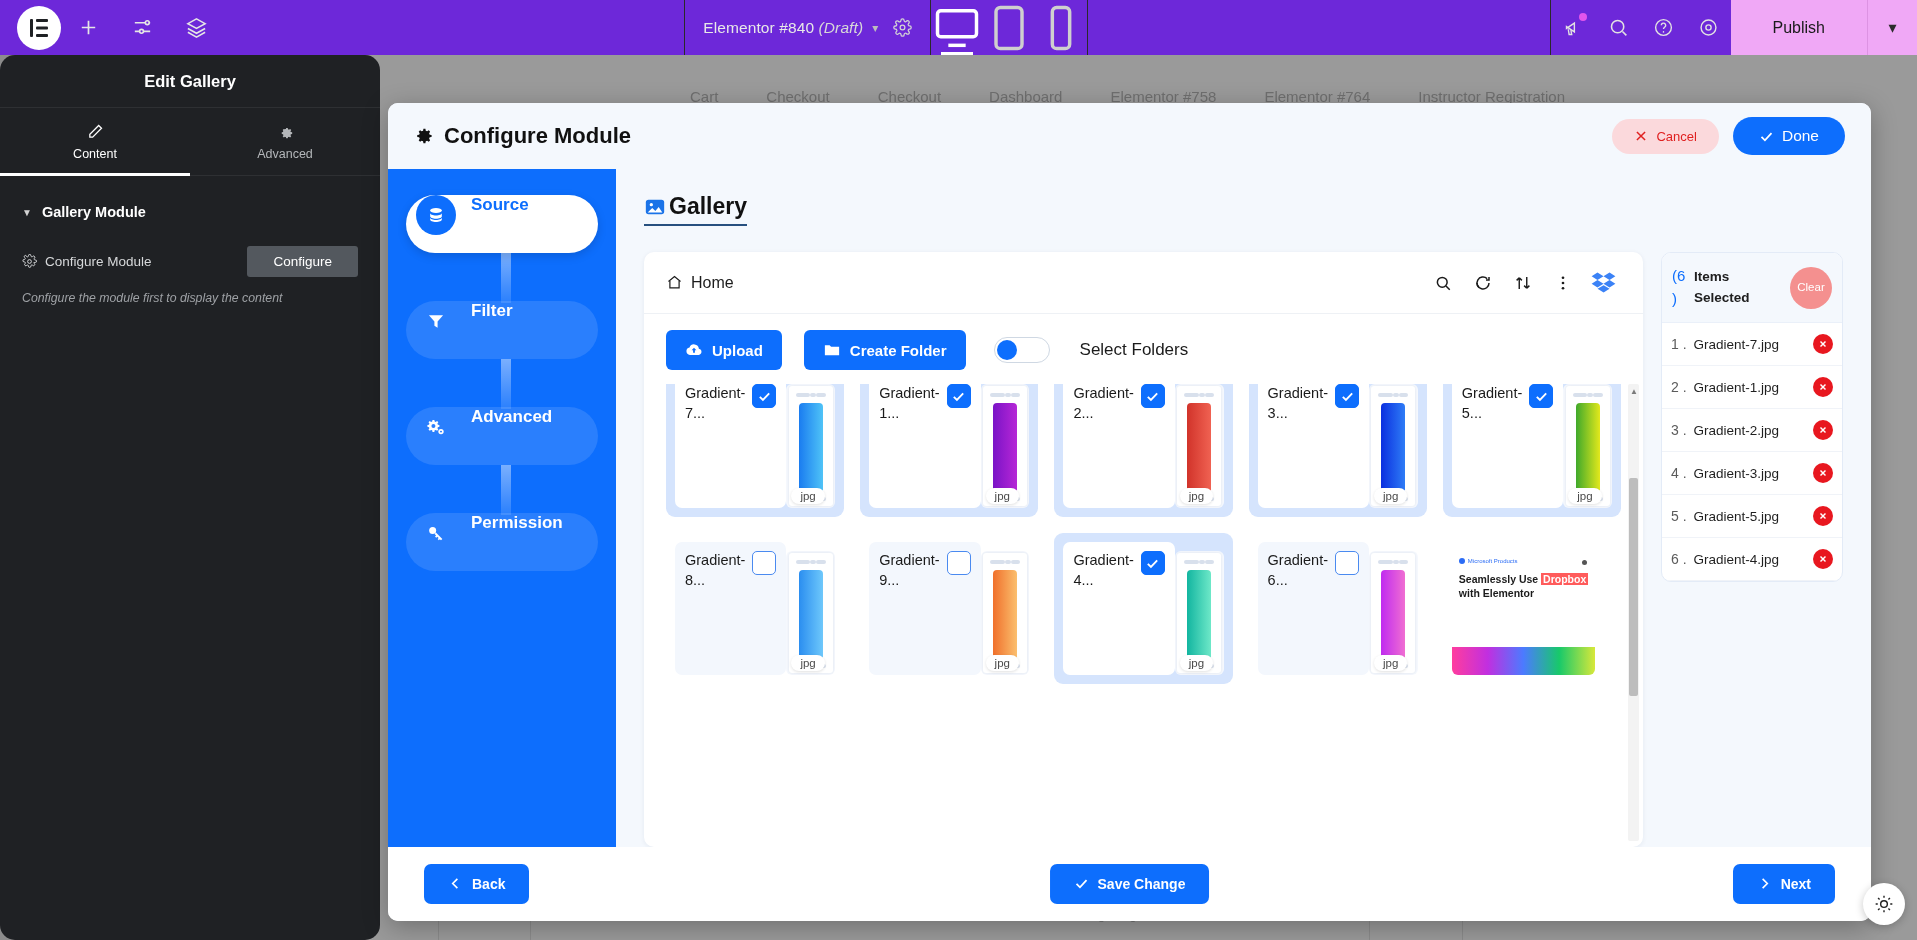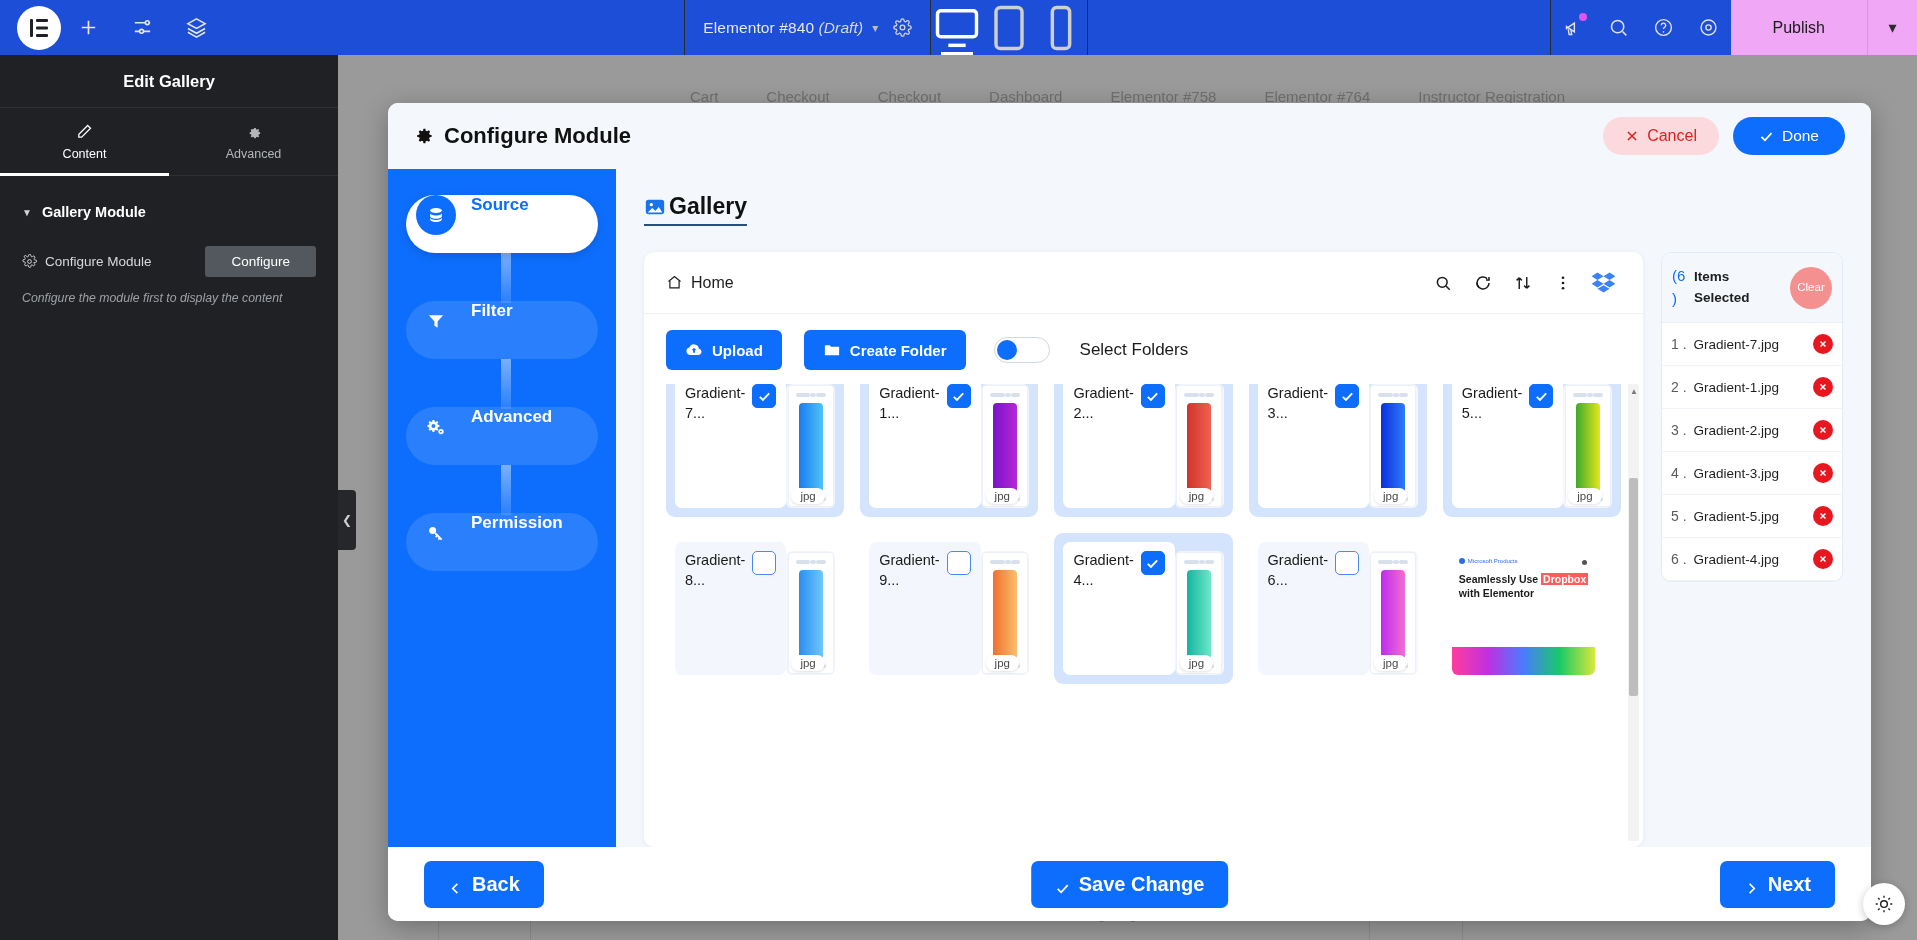--- a/index.html
+++ b/index.html
@@ -7,21 +7,21 @@
     width: 1917px; height: 940px;
     overflow: hidden;
     font-family: "Liberation Sans", sans-serif;
     background: #8c8c8c;
   }
   #root { position: relative; width: 1917px; height: 940px; }
 
   
   .top-bar {
     position: absolute; top: 0; left: 0; width: 1917px; height: 55px;
-    background: #1d4ed8; display: flex; align-items: center;
+    background: #6d28d9; display: flex; align-items: center;
     z-index: 60;
   }
   .el-logo {
     width: 44px; height: 44px; border-radius: 50%; background: #fff;
     margin-left: 17px; display: flex; align-items: center; justify-content: center;
   }
   .el-logo svg { width: 24px; height: 24px; }
   .top-icon-btn {
     width: 54px; height: 55px; display: flex; align-items: center; justify-content: center;
     color: #e6e6e6; cursor: pointer;
@@ -62,22 +62,22 @@
     font-weight: 400;
   }
   .publish-caret {
     height: 55px; width: 50px; background: #f0a8f6; color: #2b2b2b;
     display: flex; align-items: center; justify-content: center;
     border-left: 1px solid #dd93e3; cursor: pointer;
   }
 
   
   .left-panel {
-    position: absolute; top: 55px; left: 0; width: 338px; height: 885px;
-    background: #1f2124; z-index: 50;
+    position: absolute; top: 55px; left: 0; width: 380px; height: 885px;
+    background: #1f2124; z-index: 50; border-radius: 15px;
   }
   .lp-title {
     height: 53px; display: flex; align-items: center; justify-content: center;
     color: #fff; font-size: 16.5px; font-weight: bold; border-bottom: 1px solid #2e3033;
   }
   .lp-tabs { display: flex; border-bottom: 1px solid #2e3033; }
   .lp-tab {
     flex: 1; height: 67px; display: flex; flex-direction: column; align-items: center;
     justify-content: center; gap: 7px; cursor: pointer; position: relative;
   }
@@ -140,21 +140,21 @@
   }
   .modal-title {
     display: flex; align-items: center; gap: 10px;
     font-size: 22px; color: #111; font-weight: bold;
   }
   .modal-title svg { width: 20px; height: 20px; }
   .modal-head-spacer { flex: 1; }
   .btn-cancel {
     display: flex; align-items: center; gap: 8px;
     background: #fbd9dc; color: #e02020; border: none; border-radius: 22px;
-    padding: 10px 22px; font-size: 16px; cursor: pointer; margin-right: 14px;
+    padding: 10px 22px; font-size: 13px; cursor: pointer; margin-right: 14px;
     font-family: "Liberation Sans", sans-serif;
   }
   .btn-done {
     display: flex; align-items: center; gap: 8px;
     background: #0d6efd; color: #fff; border: none; border-radius: 22px;
     padding: 10px 26px; font-size: 15.5px; cursor: pointer;
     font-family: "Liberation Sans", sans-serif;
   }
   .modal-body { flex: 1; display: flex; min-height: 0; }
 
@@ -349,22 +349,22 @@
     flex: 0 0 20px;
   }
   .del-btn svg { width: 10px; height: 10px; }
 
   
   .modal-foot {
     height: 74px; flex: 0 0 74px; background: #fff;
     display: flex; align-items: center; padding: 0 36px; position: relative;
   }
   .foot-btn {
-    display: flex; align-items: flex-end; gap: 9px; background: #0d6efd; color: #fff;
-    border: none; border-radius: 7px; padding: 12px 24px; font-size: 20px;
+    display: flex; align-items: flex-start; gap: 9px; background: #0d6efd; color: #fff;
+    border: none; border-radius: 7px; padding: 12px 24px; font-size: 14px;
     cursor: pointer; font-family: "Liberation Sans", sans-serif; font-weight: bold;
   }
   .foot-btn svg { width: 15px; height: 15px; }
   .foot-center { position: absolute; left: 50%; transform: translateX(-50%); }
   .foot-right { margin-left: auto; }
 
   .theme-fab {
     position: absolute; right: 12px; bottom: 15px; width: 42px; height: 42px;
     border-radius: 50%; background: #fff; box-shadow: 0 2px 9px rgba(0,0,0,.22);
     display: flex; align-items: center; justify-content: center;

